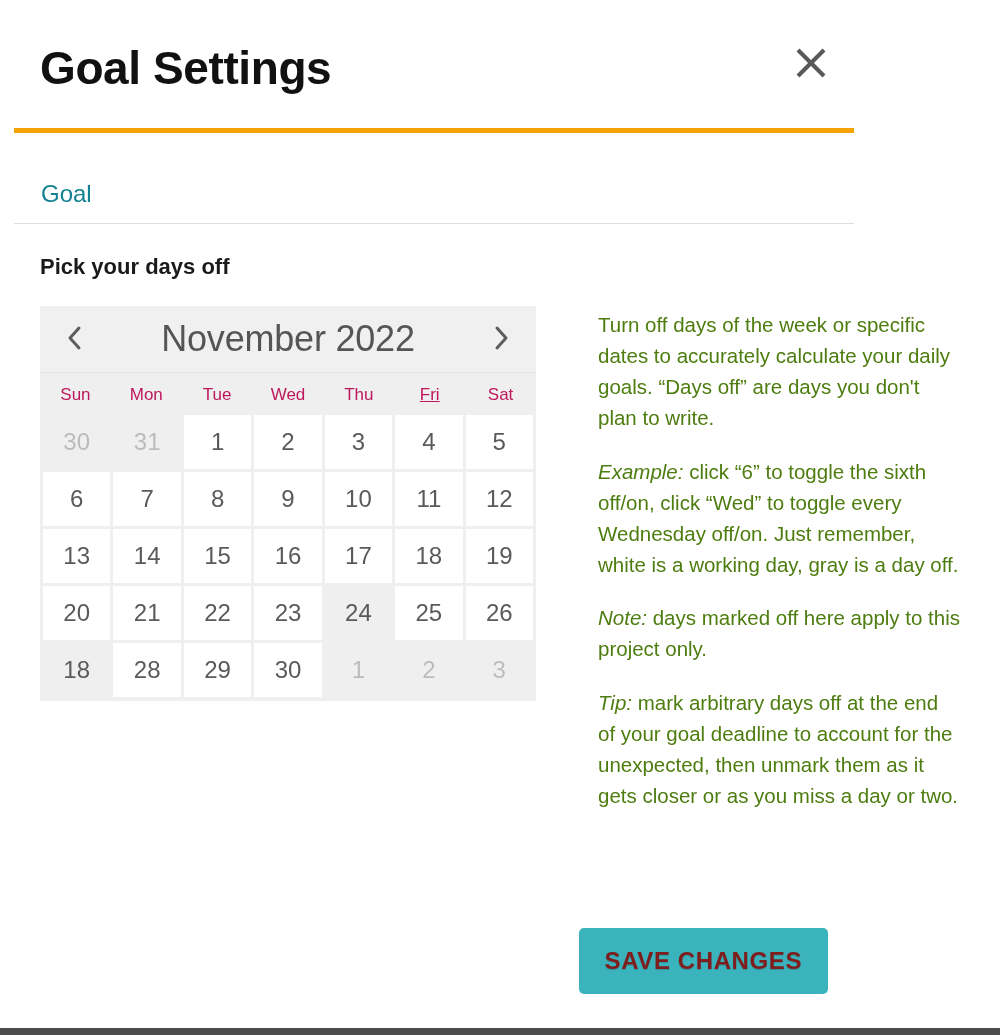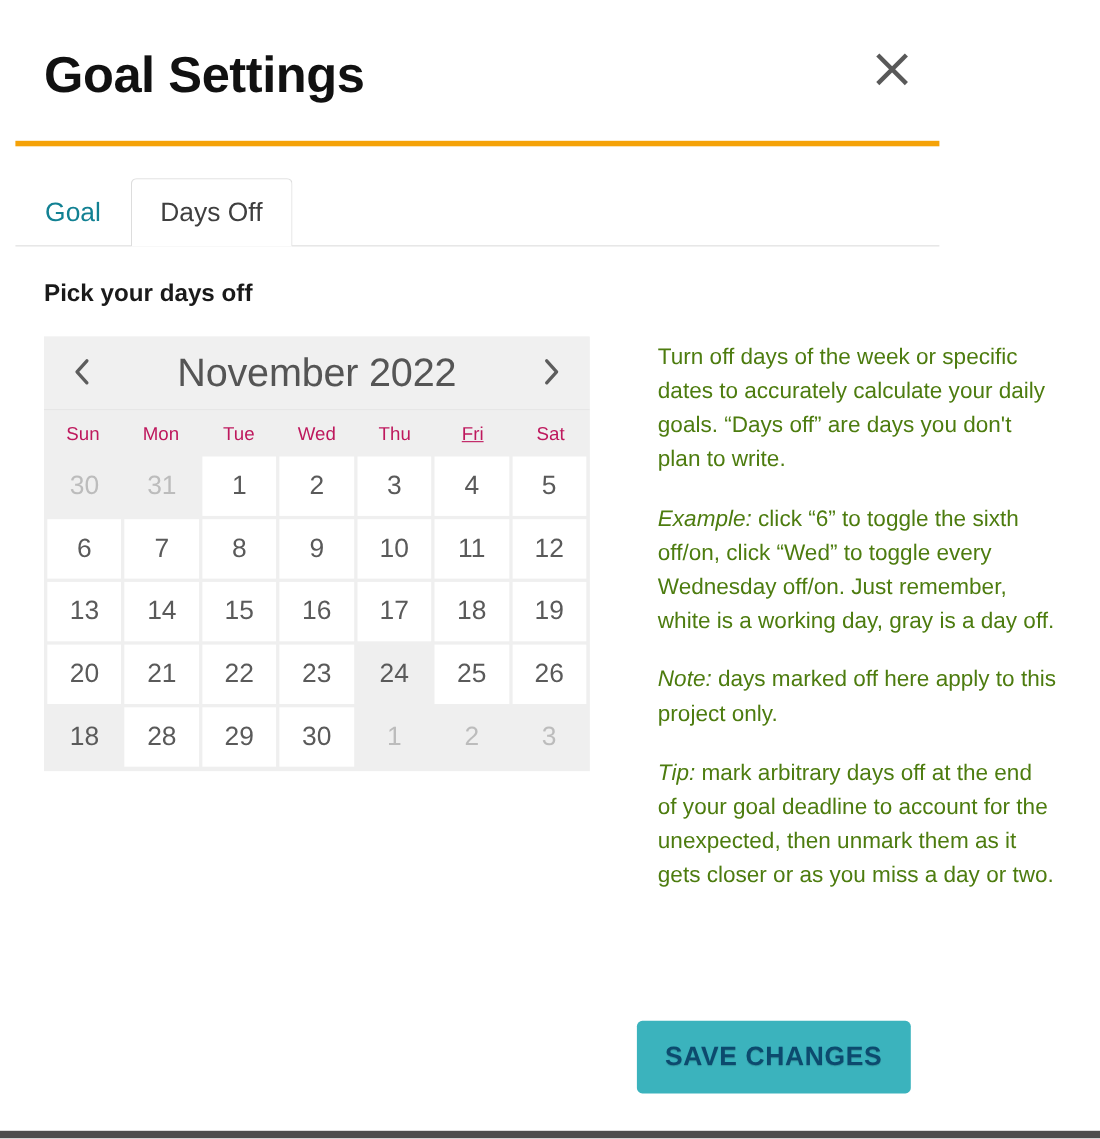--- a/index.html
+++ b/index.html
@@ -202,21 +202,21 @@
   .help em { font-style: italic; }
 
   
   .modal-footer {
     position: absolute;
     right: 40px;
     bottom: 44px;
   }
   .save-btn {
     background: #3bb3bd;
-    color: #0c4a6e;
+    color: #7f1d1d;
     border: none;
     border-radius: 5px;
     font-size: 24px;
     font-weight: bold;
     letter-spacing: 0.6px;
     padding: 19px 26px;
     cursor: pointer;
     font-family: "Liberation Sans", sans-serif;
     text-shadow: 0 1px 1px rgba(0,0,0,0.18);
   }
@@ -244,21 +244,20 @@
           <line x1="30" y1="4" x2="4" y2="30" stroke="#595959" stroke-width="4"></line>
         </svg>
       </span>
     </button>
   </div>
 
   <div class="title-rule"></div>
 
   <div class="tabs">
     <button class="tab inactive">Goal</button>
-    <button class="tab active">Days Off</button>
   </div>
 
   <div class="modal-body">
     <h2 class="section-heading">Pick your days off</h2>
 
     <div class="content-row">
 
       <div class="calendar">
 
         <div class="cal-header">

